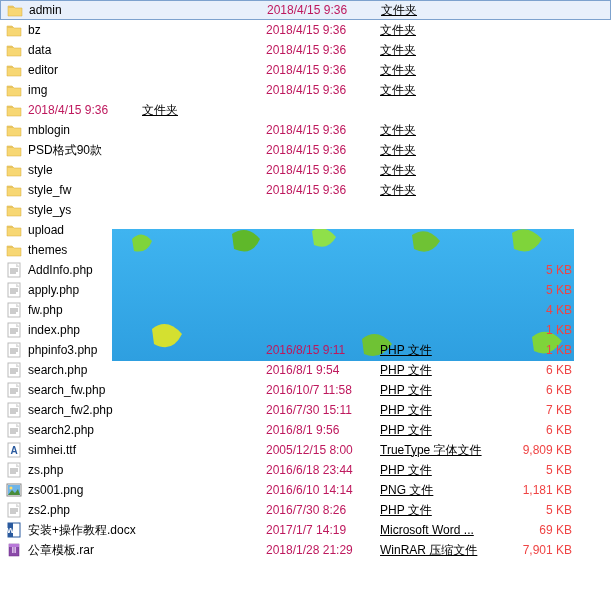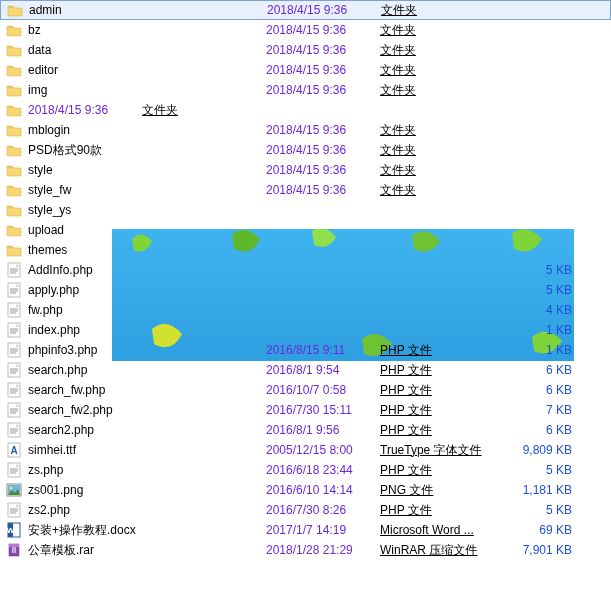--- a/index.html
+++ b/index.html
@@ -2,23 +2,23 @@
 <html><head>
 <meta charset="utf-8">
 <style>
 * { margin: 0; padding: 0; box-sizing: border-box; }
 body { font-family: "Microsoft YaHei", "Segoe UI", sans-serif; font-size: 12px; background: #fff; width: 611px; }
 .file-list { width: 100%; }
 .row { display: flex; align-items: center; height: 20px; padding: 1px 0; cursor: default; position: relative; }
 .row.selected { border: 1px solid #7da2ce; background: #e8f0fb; }
 .icon { width: 16px; height: 16px; margin-left: 6px; margin-right: 6px; flex-shrink: 0; display: flex; align-items: center; justify-content: center; }
 .name { width: 238px; overflow: hidden; white-space: nowrap; text-overflow: ellipsis; }
-.date { width: 114px; overflow: hidden; white-space: nowrap; color: #6d28d9; }
+.date { width: 114px; overflow: hidden; white-space: nowrap; color: #be185d; }
 .type { width: 130px; overflow: hidden; white-space: nowrap; text-overflow: ellipsis; color: #000; text-decoration: underline; }
-.size { width: 74px; text-align: right; padding-right: 12px; color: #1d4ed8; }
+.size { width: 74px; text-align: right; padding-right: 12px; color: #ef4444; }
 .overlay-band { position: absolute; left: 112px; top: 229px; width: 462px; height: 132px; background: linear-gradient(180deg, #3fb4f0 0%, #2e9fe0 100%); z-index: 0; overflow: hidden; }
 .file-list { position: relative; z-index: 1; }
 .overlay-wrap { position: relative; }
 </style>
 </head>
 <body>
 
 <div class="overlay-wrap">
   <div class="overlay-band">
     <svg width="462" height="132">
@@ -283,21 +283,21 @@
         <span class="icon">
           <svg width="16" height="16">
             <rect x="2" y="1" width="12" height="14" fill="#fff" stroke="#bbb" stroke-width="1"></rect>
             <path d="M10,1 L14,5 L10,5 Z" fill="#ddd"></path>
             <line x1="4" y1="7" x2="12" y2="7" stroke="#999" stroke-width="1"></line>
             <line x1="4" y1="9" x2="12" y2="9" stroke="#999" stroke-width="1"></line>
             <line x1="4" y1="11" x2="10" y2="11" stroke="#999" stroke-width="1"></line>
           </svg>
         </span>
         <span class="name">search_fw.php</span>
-        <span class="date">2016/10/7 0:58</span>
+        <span class="date">2016/10/7 11:58</span>
         <span class="type">PHP 文件</span>
         <span class="size">6 KB</span>
       </div>
       <div class="row">
         <span class="icon">
           <svg width="16" height="16">
             <rect x="2" y="1" width="12" height="14" fill="#fff" stroke="#bbb" stroke-width="1"></rect>
             <path d="M10,1 L14,5 L10,5 Z" fill="#ddd"></path>
             <line x1="4" y1="7" x2="12" y2="7" stroke="#999" stroke-width="1"></line>
             <line x1="4" y1="9" x2="12" y2="9" stroke="#999" stroke-width="1"></line>

